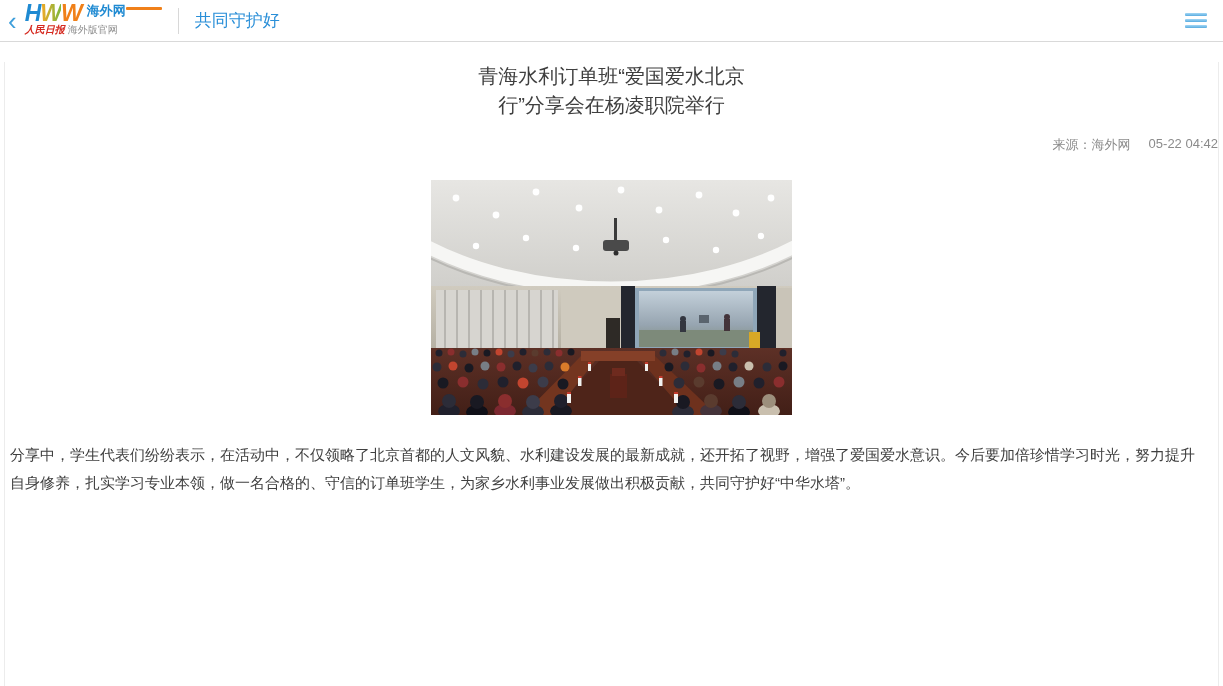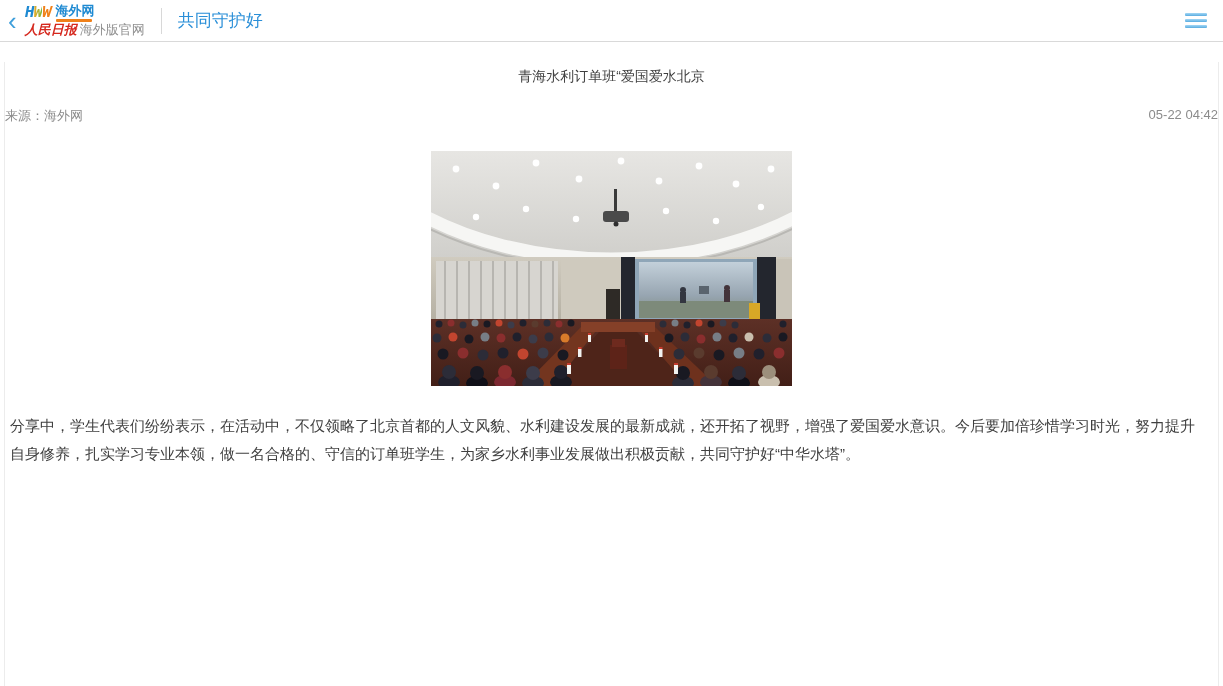--- a/index.html
+++ b/index.html
@@ -12,42 +12,42 @@
   .header {
     height:42px; display:flex; align-items:center;
     padding:0 16px 0 8px; border-bottom:1px solid #d9d9d9; background:#fff;
   }
   .back {
     color:#3f9fdb; font-size:26px; font-weight:300; line-height:38px;
     margin-right:8px; cursor:pointer; user-select:none;
   }
   .logo { display:flex; flex-direction:column; cursor:pointer; }
   .logo-top { display:flex; align-items:flex-start; }
-  .hww { font-style:italic; font-weight:bold; font-size:16px; line-height:17px; letter-spacing:-1px;font-family:Liberation Mono, monospace; }
+  .hww { font-style:italic; font-weight:bold; font-size:23px; line-height:17px; letter-spacing:-1px; }
   .hww .h  { color:#1f8ad2; }
   .hww .w1 { background:linear-gradient(90deg,#f9a825,#7cb83d); -webkit-background-clip:text; background-clip:text; color:#f9a825; -webkit-text-fill-color:transparent; }
   .hww .w2 { color:#f08019; }
-  .site-col { margin-left:5px; display:flex; flex-direction:column; }
+  .site-col { margin-left:5px; display:flex; flex-direction:row; }
   .site-cn { color:#1f8ad2; font-weight:bold; font-size:13px; line-height:12px; }
   .site-url-bar { height:3px; width:36px; background:#f08019; border-radius:1px; margin-top:2px; }
-  .logo-bottom { font-size:13px; line-height:12px; margin-top:2px; white-space:nowrap;text-align:center; }
+  .logo-bottom { font-size:10px; line-height:12px; margin-top:2px; white-space:nowrap; }
   .paper-name { color:#d5281e; font-weight:bold; font-style:italic; font-family:"Liberation Serif","DejaVu Serif",serif; }
   .paper-sub { color:#8f8f8f; margin-left:3px; }
   .hdr-divider { width:1px; height:26px; background:#d8d8d8; margin:0 16px; }
   .channel { color:#2a8fd8; font-size:17px; cursor:pointer; }
   .hdr-spacer { flex:1; }
   .menu { width:22px; display:flex; flex-direction:column; gap:3px; cursor:pointer; padding:4px 0; }
   .menu span { height:3px; border-radius:1px; background:linear-gradient(#a4d7f5,#58ace0); }
   
   .content {
     margin:0 4px; height:643px; background:#fff;
     border-left:1px solid #ececec; border-right:1px solid #ececec;
   }
-  .title { margin:20px auto 0; text-align:center; font-size:14px; line-height:29px; color:#3f3f3f; }
-  .meta { margin-top:16px; display:flex; justify-content:space-between; font-size:13px; color:#8b8b8b; }
+  .title { margin:20px auto 0; text-align:center; font-size:20px; line-height:29px; color:#3f3f3f; }
+  .meta { margin-top:16px; display:flex; justify-content:flex-end; gap:18px; font-size:13px; color:#8b8b8b; }
   .photo-wrap { width:361px; height:235px; margin:26px auto 0; display:block; }
   .article-body { margin-top:26px; padding:0 9px 0 5px; font-size:15px; line-height:28px; color:#404040; }
   .article-body p { margin:0 0 17px; }
 </style>
 </head>
 <body>
 
 <div class="header">
   <span class="back">‹</span>
 
@@ -71,20 +71,21 @@
       <span></span>
       <span></span>
       <span></span>
     </span>
 </div>
 
 <div class="content">
 
   <div class="title">
     <div>青海水利订单班“爱国爱水北京</div>
+    <div>行”分享会在杨凌职院举行</div>
   </div>
 
   <div class="meta">
     <span>来源：海外网</span>
     <span>05-22 04:42</span>
   </div>
 
   <svg class="photo-wrap" viewBox="0 0 361 235" role="img">
     <defs>
       <linearGradient id="ceil" x1="0" y1="0" x2="0" y2="1">

